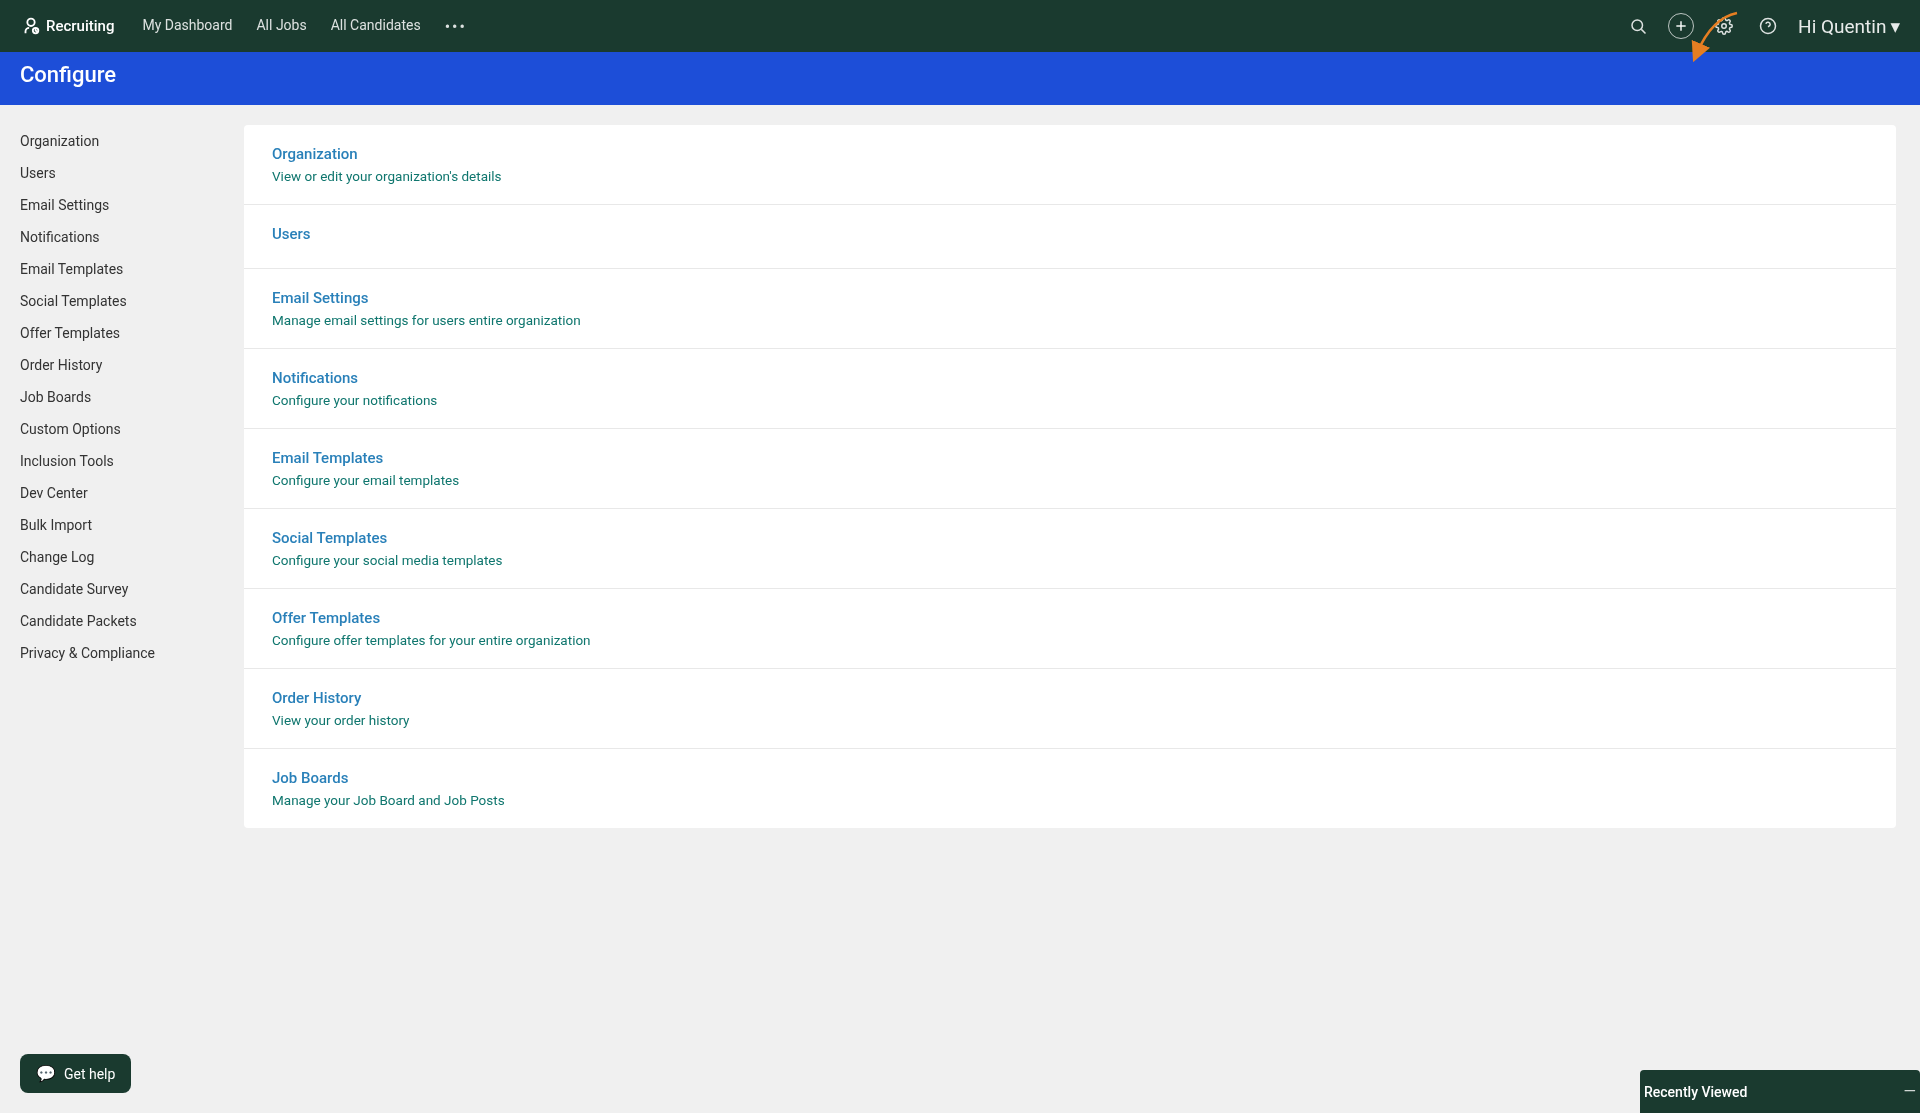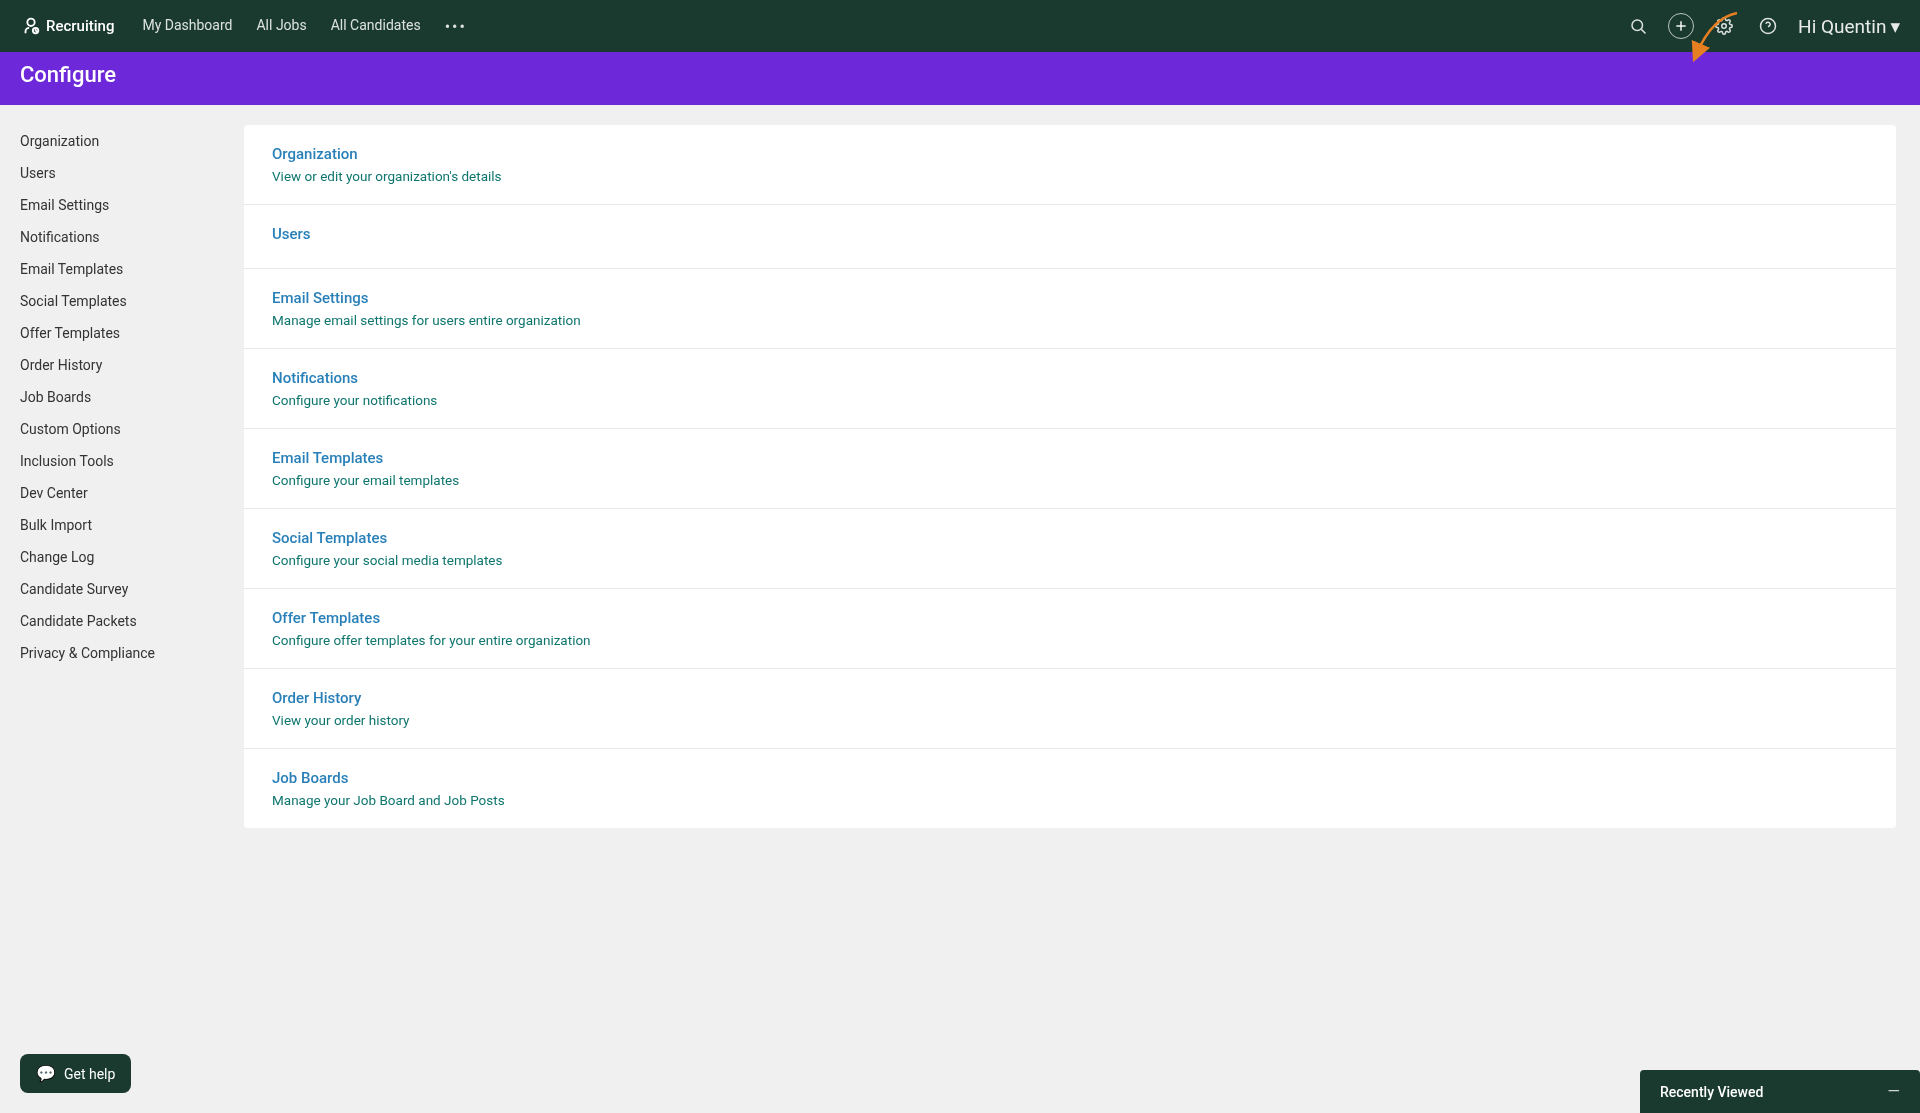--- a/index.html
+++ b/index.html
@@ -80,21 +80,21 @@
     
     .arrow-annotation {
       position: absolute;
       top: 8px;
       right: 178px;
       pointer-events: none;
     }
 
     
     .page-header {
-      background: #6d28d9;
+      background: #1d4ed8;
       padding: 10px 20px 18px 20px;
     }
     .page-title {
       color: white;
       font-size: 22px;
       font-weight: 500;
     }
 
     
     .layout {
@@ -166,21 +166,21 @@
       font-size: 16px;
     }
 
     
     .recently-viewed-bar {
       position: fixed;
       bottom: 0;
       right: 0;
       background: #1a3a2f;
       color: white;
-      padding: 12px 20px;
+      padding: 12px 4px;
       display: flex;
       align-items: center;
       justify-content: space-between;
       width: 280px;
       font-size: 14px;
       cursor: pointer;
       z-index: 100;
       border-radius: 4px 4px 0 0;
     }
     .recently-viewed-bar-title {

